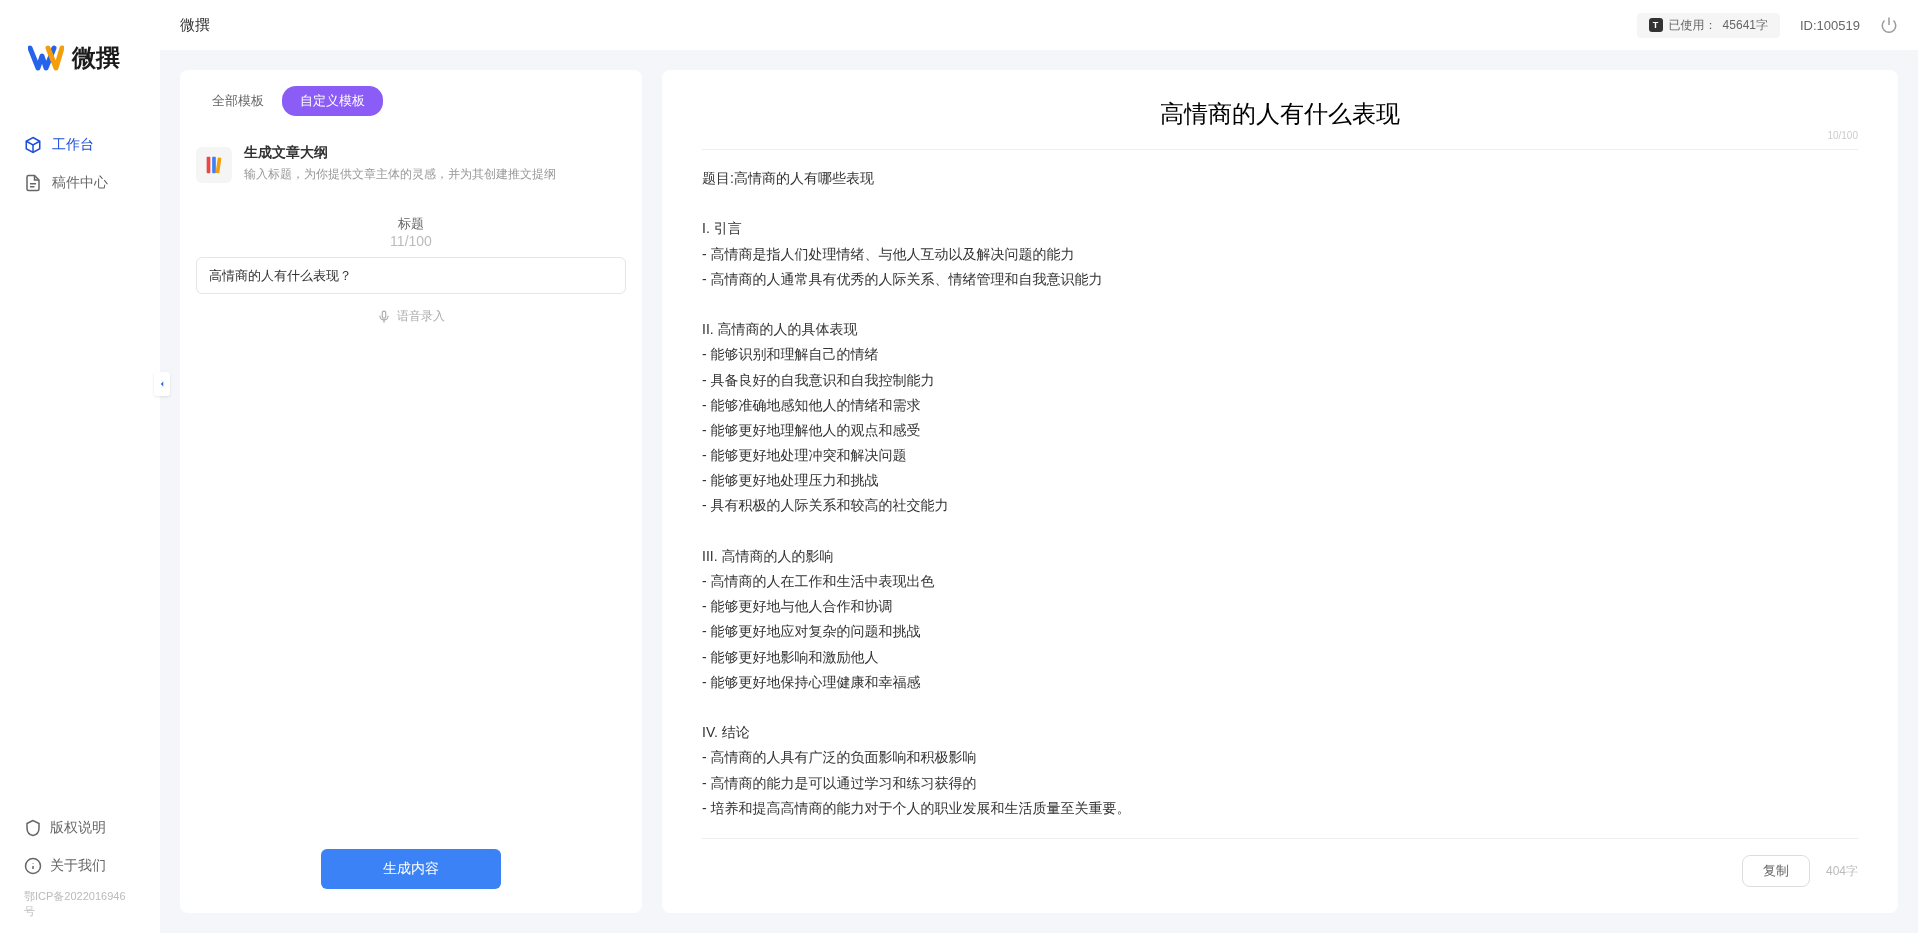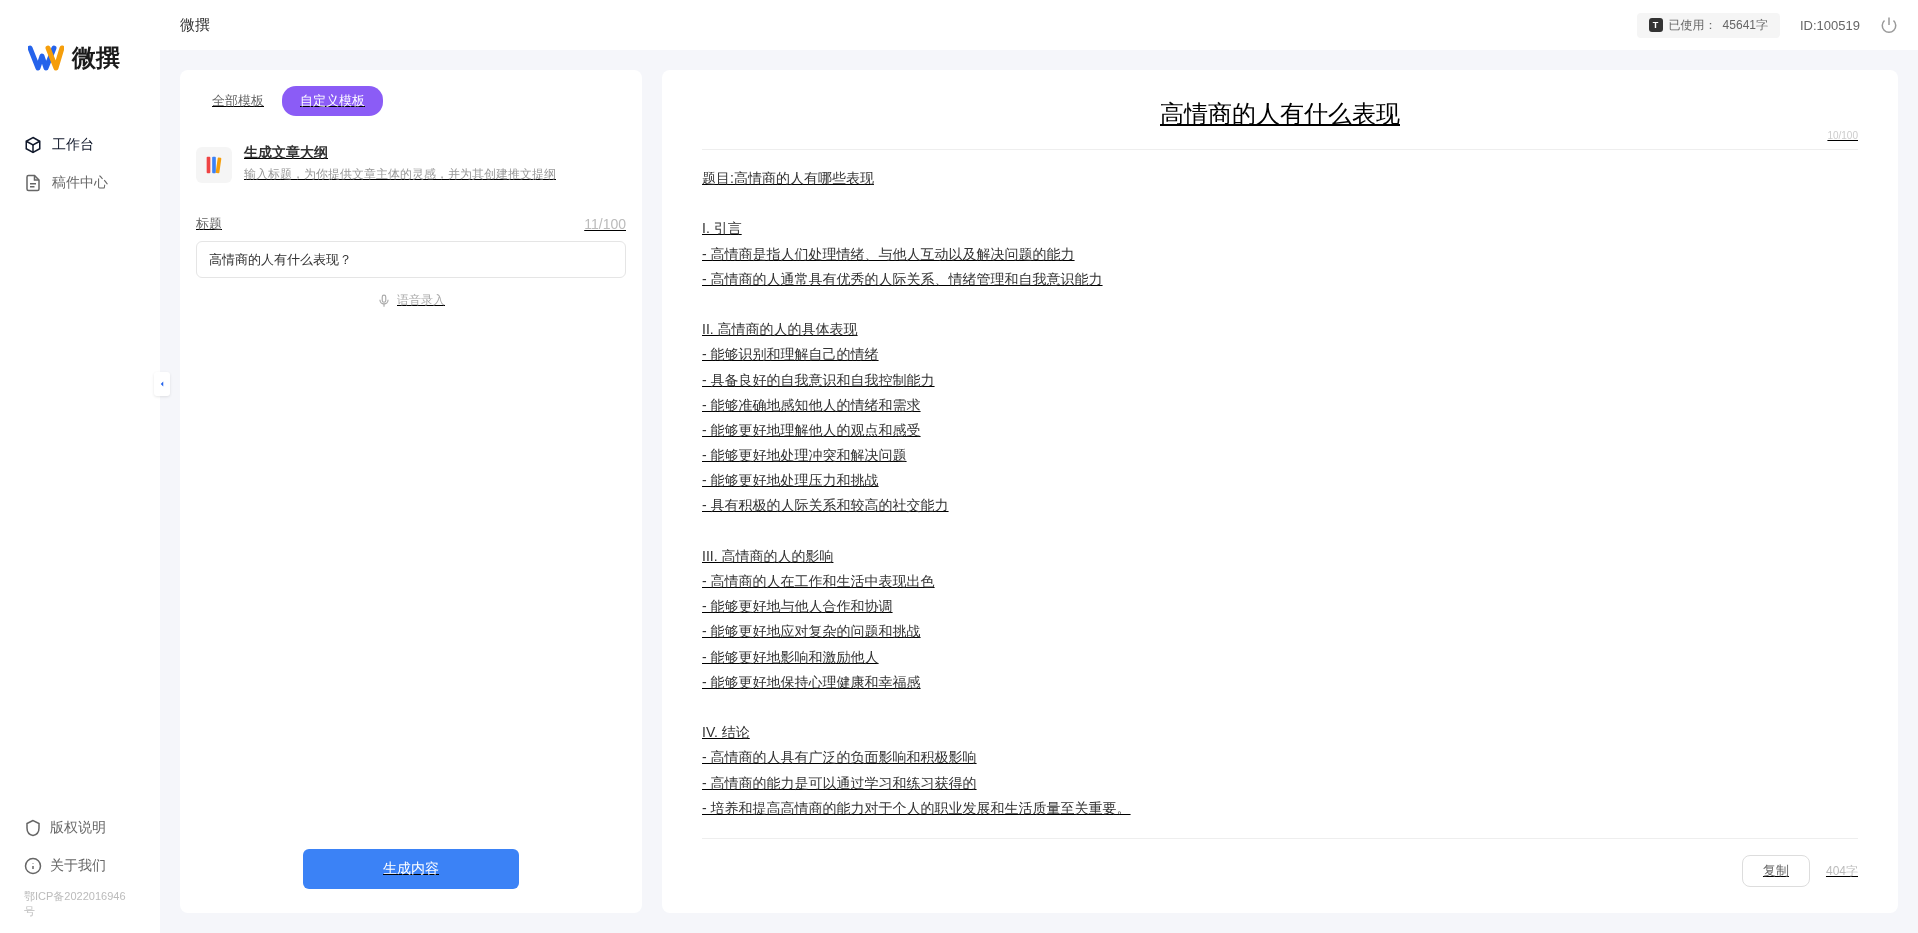--- a/index.html
+++ b/index.html
@@ -55,21 +55,21 @@
       display: flex;
       align-items: center;
       padding: 10px 24px;
       gap: 10px;
       cursor: pointer;
       color: #666;
       font-size: 14px;
     }
     
     .nav-item.active {
-      color: #0f172a;
+      color: #1d4ed8;
       padding-left: 24px;
     }
     
     .nav-item-icon {
       width: 18px;
       height: 18px;
       display: flex;
       align-items: center;
       justify-content: center;
     }
@@ -170,21 +170,20 @@
       height: 18px;
       cursor: pointer;
       color: #999;
     }
     
     .content {
       flex: 1;
       display: flex;
       padding: 20px;
       gap: 20px;
-      text-decoration: underline;
     }
     
     .panel {
       background: #fff;
       border-radius: 8px;
       display: flex;
       flex-direction: column;
     }
     
     .panel-left {
@@ -250,20 +249,21 @@
     
     .form-section {
       padding: 20px 16px 0;
     }
     
     .form-label-row {
       display: flex;
       justify-content: space-between;
       align-items: center;
       margin-bottom: 8px;
+      flex-direction: column;
     }
     
     .form-label {
       font-size: 13px;
       color: #666;
     }
     
     .char-count {
       font-size: 14px;
       color: #bbb;
@@ -288,21 +288,21 @@
       font-size: 12px;
       cursor: pointer;
     }
     
     .panel-left-spacer {
       flex: 1;
     }
     
     .generate-btn {
       margin: 16px auto 24px;
-      width: 216px;
+      width: 180px;
       padding: 11px;
       background: #3b82f6;
       color: #fff;
       border: none;
       border-radius: 6px;
       font-size: 14px;
       cursor: pointer;
     }
     
     .output-title {

